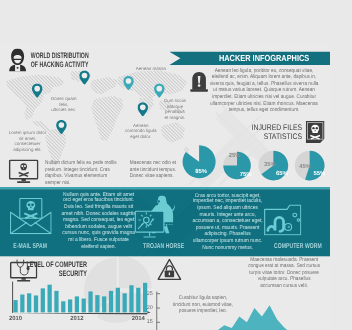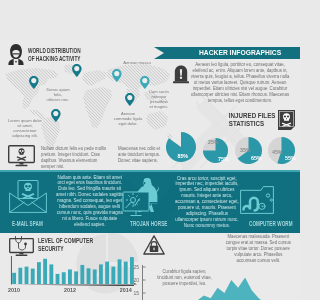--- a/index.html
+++ b/index.html
@@ -21,21 +21,21 @@
 
 
 .band{position:absolute;left:0;top:131.5px;width:300px;height:61px;background:#11707f;}
 .band-top{position:absolute;left:0;top:129.5px;width:300px;height:2px;background:#3fa5b0;}
 .sec-title{position:absolute;color:#a4d5dc;font-weight:bold;font-size:6.4px;letter-spacing:.1px;white-space:nowrap;transform:scaleX(.72);transform-origin:0 0;}
 
 
 .bot-title{position:absolute;color:#3b3b3b;font-weight:bold;font-size:7.3px;line-height:8.2px;text-transform:uppercase;white-space:nowrap;}
 .bot-title div{transform:scaleX(.695);transform-origin:0 0;}
 
-.stat-title{position:absolute;color:#3b3b3b;font-weight:bold;font-size:7.4px;line-height:8.2px;white-space:nowrap;}
+.stat-title{position:absolute;color:#3b3b3b;font-weight:normal;font-size:7.4px;line-height:8.2px;text-align:right;white-space:nowrap;}
 .stat-title div{transform:scaleX(.84);transform-origin:100% 0;}
 
 .pielabel{position:absolute;font-size:5.4px;font-weight:bold;color:#fff;letter-spacing:-.1px;}
 .pielabel.dark{color:#8d8d8d;}
 .axlab{position:absolute;color:#5b5b5b;font-size:5.4px;font-weight:bold;}
 .yaxlab{position:absolute;color:#6b6b6b;font-size:5px;text-align:right;width:9px;}
 </style>
 </head>
 <body>
 
@@ -335,21 +335,21 @@
   <svg style="position:absolute;left:9px;top:196px;" width="25" height="21" viewBox="0 0 50 42">
     <rect x="1.4" y="5.4" width="47.2" height="27.6" rx="1.5" fill="none" stroke="#3d3d3d" stroke-width="2.6"></rect>
     <rect x="21" y="33" width="8" height="3.6" fill="#3d3d3d"></rect>
     <rect x="13" y="37" width="24" height="3" rx="1.3" fill="#3d3d3d"></rect>
     <g fill="none" stroke="#3d3d3d" stroke-width="1.7" stroke-linecap="round">
       <path d="M13 0v4c0 6 3 10 6 10s6-4 6-10V0"></path>
       <path d="M19 14v8c0 4 4 6 7 6s7-2 7-6v-4"></path>
     </g>
     <circle cx="33" cy="16" r="2.8" fill="#3d3d3d"></circle>
   </svg>
-  <div class="bot-title" style="left:38px;top:197px;">
+  <div class="bot-title" style="left:24px;top:197px;text-align:right;">
     <div>LEVEL OF COMPUTER</div>
     <div>SECURITY</div>
   </div>
   <svg id="barchart" style="position:absolute;left:8px;top:215px;" width="132" height="31" viewBox="0 0 264 62">
       <rect x="8.4" y="35.6" width="7.7" height="22.4" fill="#3aa9b8"></rect>
       <rect x="20.8" y="25.5" width="7.7" height="32.5" fill="#3aa9b8"></rect>
       <rect x="33.2" y="23.3" width="7.7" height="34.7" fill="#3aa9b8"></rect>
       <rect x="45.6" y="27.2" width="7.7" height="30.8" fill="#3aa9b8"></rect>
       <rect x="58.0" y="14.3" width="7.7" height="43.7" fill="#3aa9b8"></rect>
       <rect x="70.4" y="7.6" width="7.7" height="50.4" fill="#3aa9b8"></rect>

